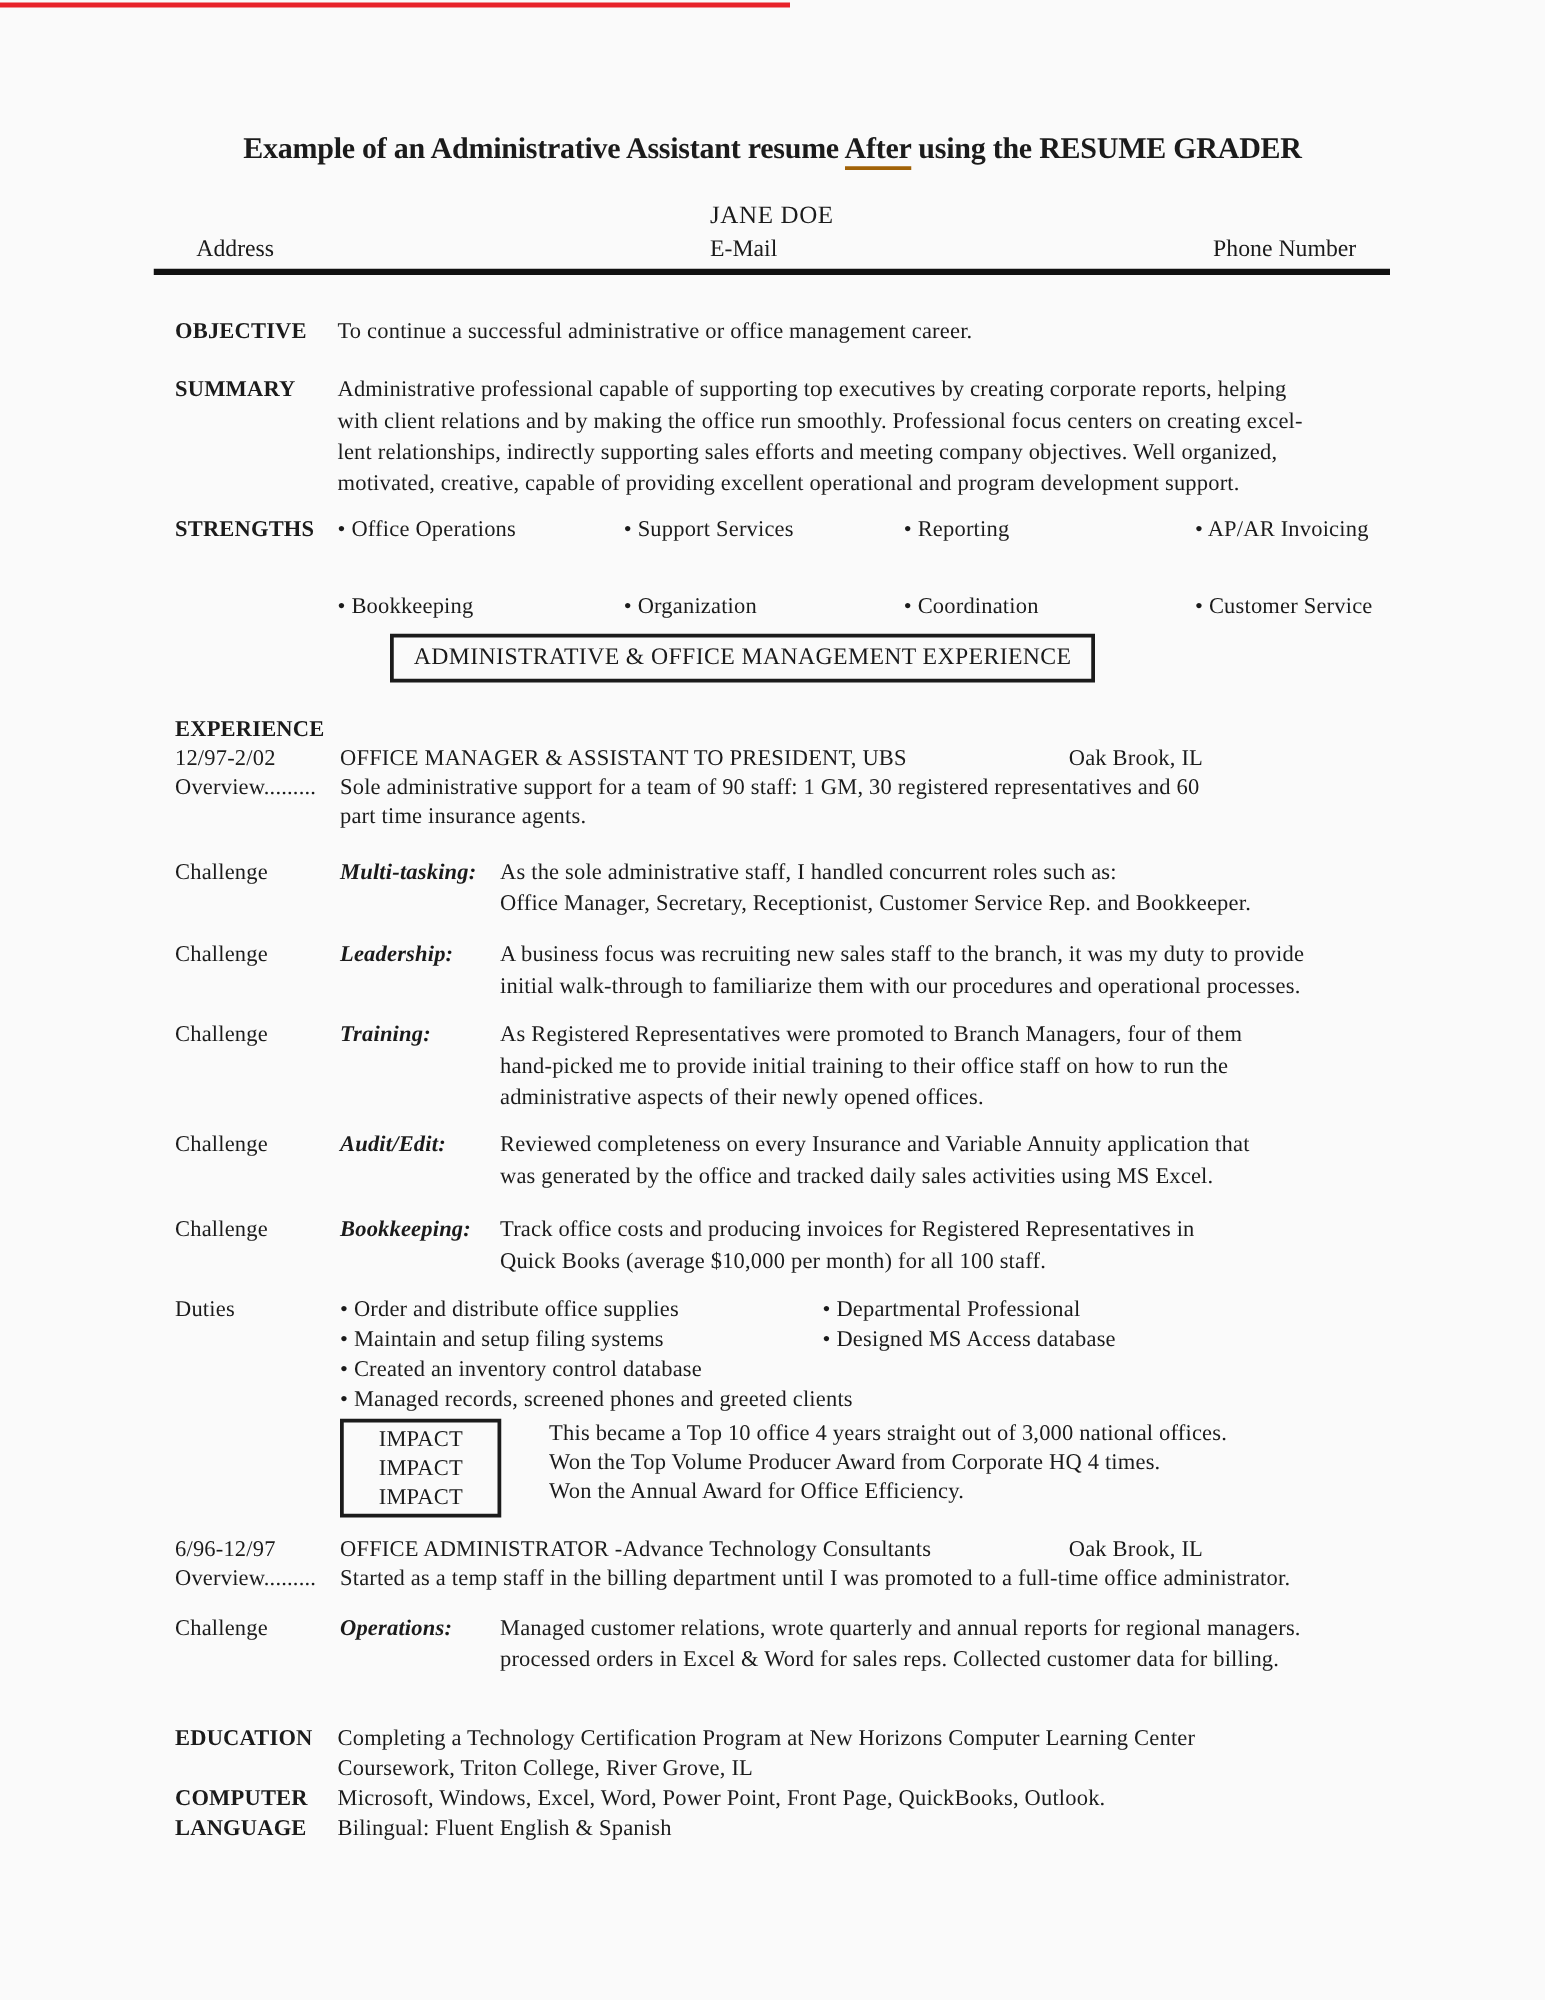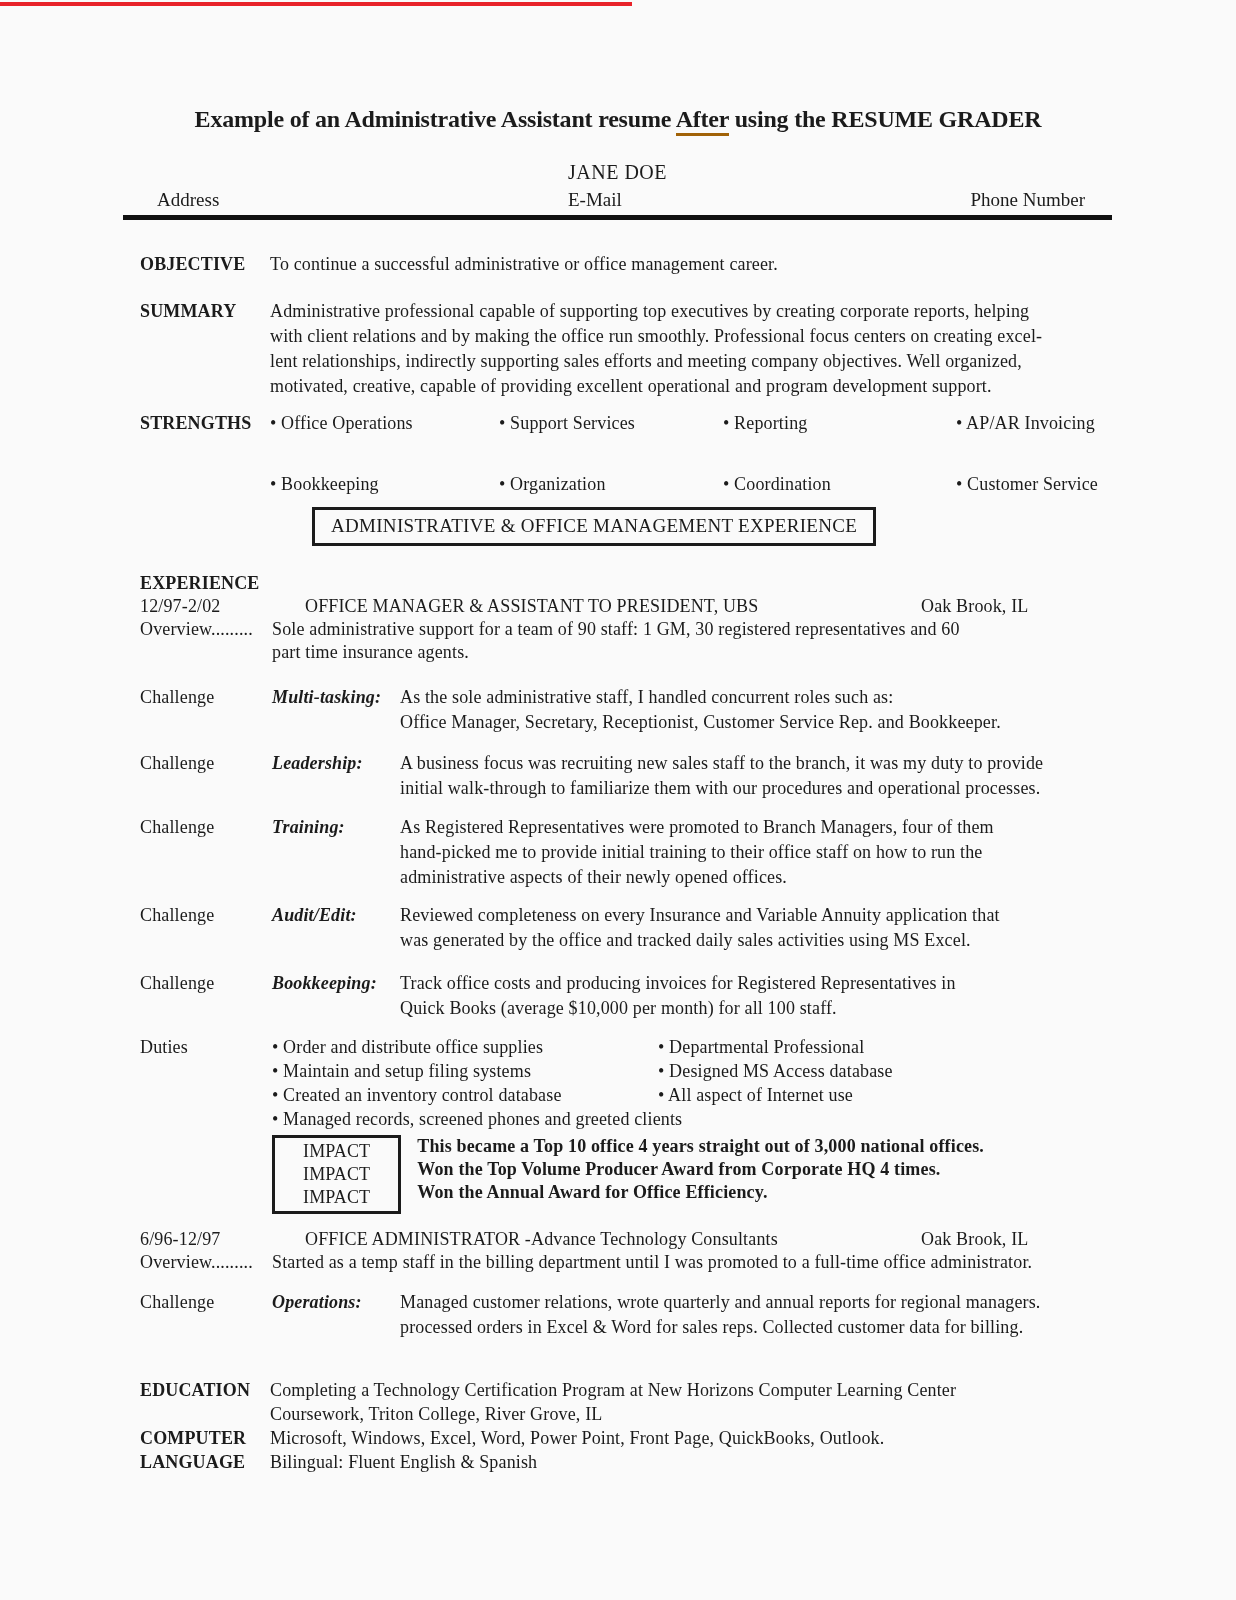--- a/index.html
+++ b/index.html
@@ -40,38 +40,38 @@
   .strengths-grid{flex:1;display:grid;grid-template-columns:193px 188px 197px 1fr;gap:36px;}
   .bullet::before{content:"\2022  ";}
   .banner-wrap{margin-top:10px;}
   .banner{
     display:inline-block;margin-left:172px;
     border:3px solid #1b1b1b;
     padding:3px 16px 5px 16px;
     font-size:19px;letter-spacing:0.3px;
   }
   .row-exp-label{margin-top:26px;font-weight:bold;line-height:23px;}
-  .job-head{display:flex;line-height:23px;gap:33px;}
+  .job-head{display:flex;line-height:23px;}
   .col-dates{width:132px;flex-shrink:0;}
   .col-jobtitle{width:583px;flex-shrink:0;}
   .col-location{flex:1;}
   .job-overview{display:flex;line-height:23px;}
   .challenge-row{display:flex;}
   .col-keyword{width:128px;flex-shrink:0;font-weight:bold;font-style:italic;}
   .ch-1{margin-top:21px;}
   .ch-2{margin-top:16px;}
   .ch-3{margin-top:14px;}
   .ch-4{margin-top:13px;}
   .ch-5{margin-top:18px;}
   .row-duties{margin-top:14px;}
   .duties-grid{flex:1;display:grid;grid-template-columns:386px 1fr;line-height:24px;}
   .duties-wide{grid-column:1 / span 2;}
   .impact-row{margin-top:4px;margin-left:132px;display:flex;line-height:23px;}
   .impact-box{border:3px solid #1b1b1b;padding:2px 28px;text-align:center;}
-  .impact-lines{margin-left:16px;font-weight:bold;}
+  .impact-lines{margin-left:38px;}
   .row-job2{margin-top:14px;}
   .ch-ops{margin-top:16px;}
   .row-education{margin-top:38px;line-height:24px;}
   .row-computer,.row-language{line-height:24px;}
 </style>
 </head>
 <body>
 
 <div class="red-line"></div>
 
@@ -172,21 +172,20 @@
   </div>
 
   <div class="label-row row-duties">
     <span class="col-label-plain">Duties</span>
     <div class="duties-grid">
       <span class="bullet">Order and distribute office supplies</span>
       <span class="bullet">Departmental Professional</span>
       <span class="bullet">Maintain and setup filing systems</span>
       <span class="bullet">Designed MS Access database</span>
       <span class="bullet">Created an inventory control database</span>
-      <span class="bullet">All aspect of Internet use</span>
       <span class="bullet duties-wide">Managed records, screened phones and greeted clients</span>
     </div>
   </div>
 
   <div class="impact-row">
     <div class="impact-box">
       <div>IMPACT</div>
       <div>IMPACT</div>
       <div>IMPACT</div>
     </div>

